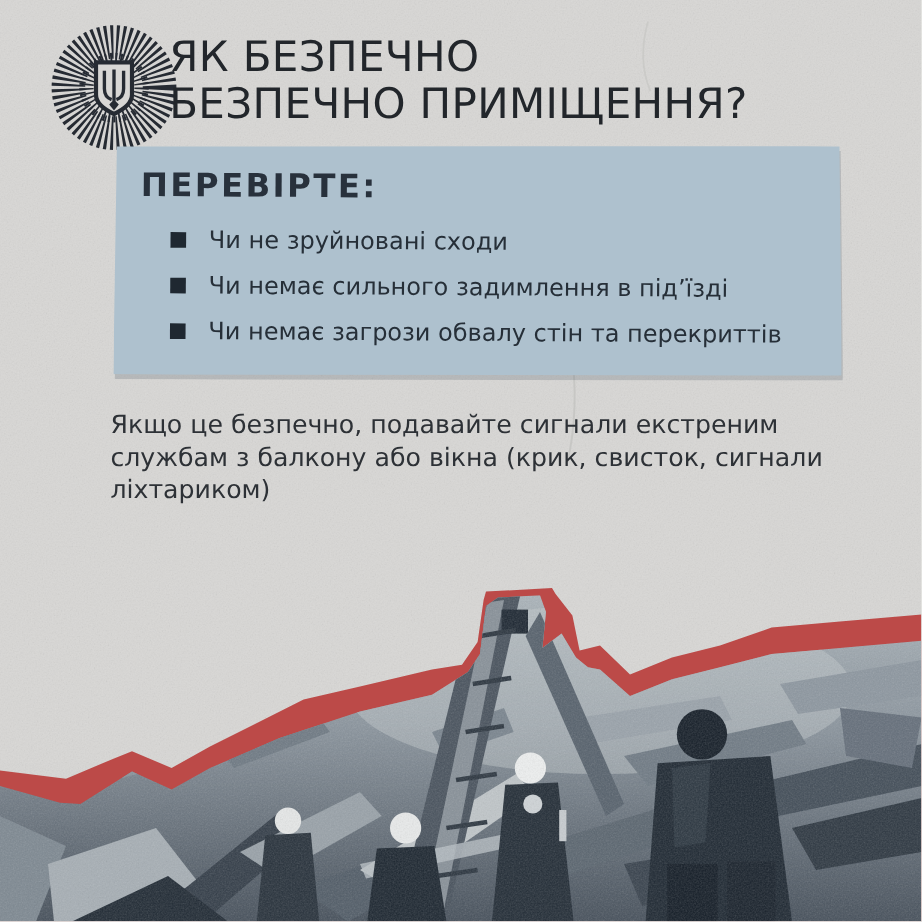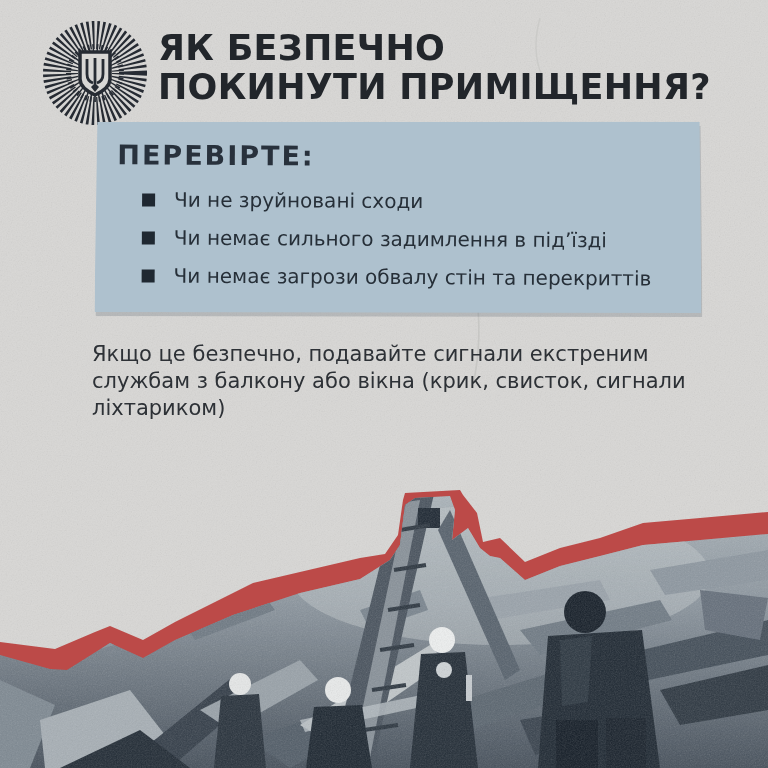--- a/index.html
+++ b/index.html
@@ -6,22 +6,22 @@
   .poster{
     position:relative; width:768px; height:768px; overflow:hidden;
     background:#d8d7d5;
     font-family:"DejaVu Sans","Liberation Sans",sans-serif;
   }
   .texture-svg{position:absolute; inset:0; z-index:0;}
 
   
   .logo{position:absolute; left:42px; top:20px; width:106px; height:106px; z-index:2;}
   .title{
-    position:absolute; left:158px; top:29px; z-index:2;
-    font-weight:700; font-size:35px; line-height:39px;
+    position:absolute; left:141px; top:29px; z-index:2;
+    font-weight:400; font-size:35px; line-height:39px;
     color:#22262b; letter-spacing:.3px; white-space:nowrap;
   }
 
   
   .panel-shadow{
     position:absolute; left:96px; top:124px; width:607px; height:194px; z-index:1;
     background:rgba(70,84,96,.22); transform:rotate(.35deg);
     clip-path:polygon(.3% 2%, 99.5% 0%, 100% 98.5%, 0% 100%);
   }
   .panel{
@@ -70,21 +70,21 @@
     <g stroke="#262b33" stroke-width="2.8" fill="none">
       <path d="M-8,-14 V1 Q-8,8 -2,10"></path>
       <path d="M8,-14 V1 Q8,8 2,10"></path>
       <path d="M0,-15 V11"></path>
     </g>
     <path d="M0,10 l4,4 -4,5 -4,-5 z" fill="#262b33"></path>
   </svg>
 
   <div class="title">
     <div>ЯК БЕЗПЕЧНО</div>
-    <div>ПОКИНУТИ ПРИМІЩЕННЯ?</div>
+    <div>БЕЗПЕЧНО ПРИМІЩЕННЯ?</div>
   </div>
 
   <div class="panel-shadow"></div>
   <div class="panel">
     <div class="panel-heading">ПЕРЕВІРТЕ:</div>
     <div class="check-list">
       <div class="check-item">
         <span class="bullet"></span>
         <span>Чи не зруйновані сходи</span>
       </div>

